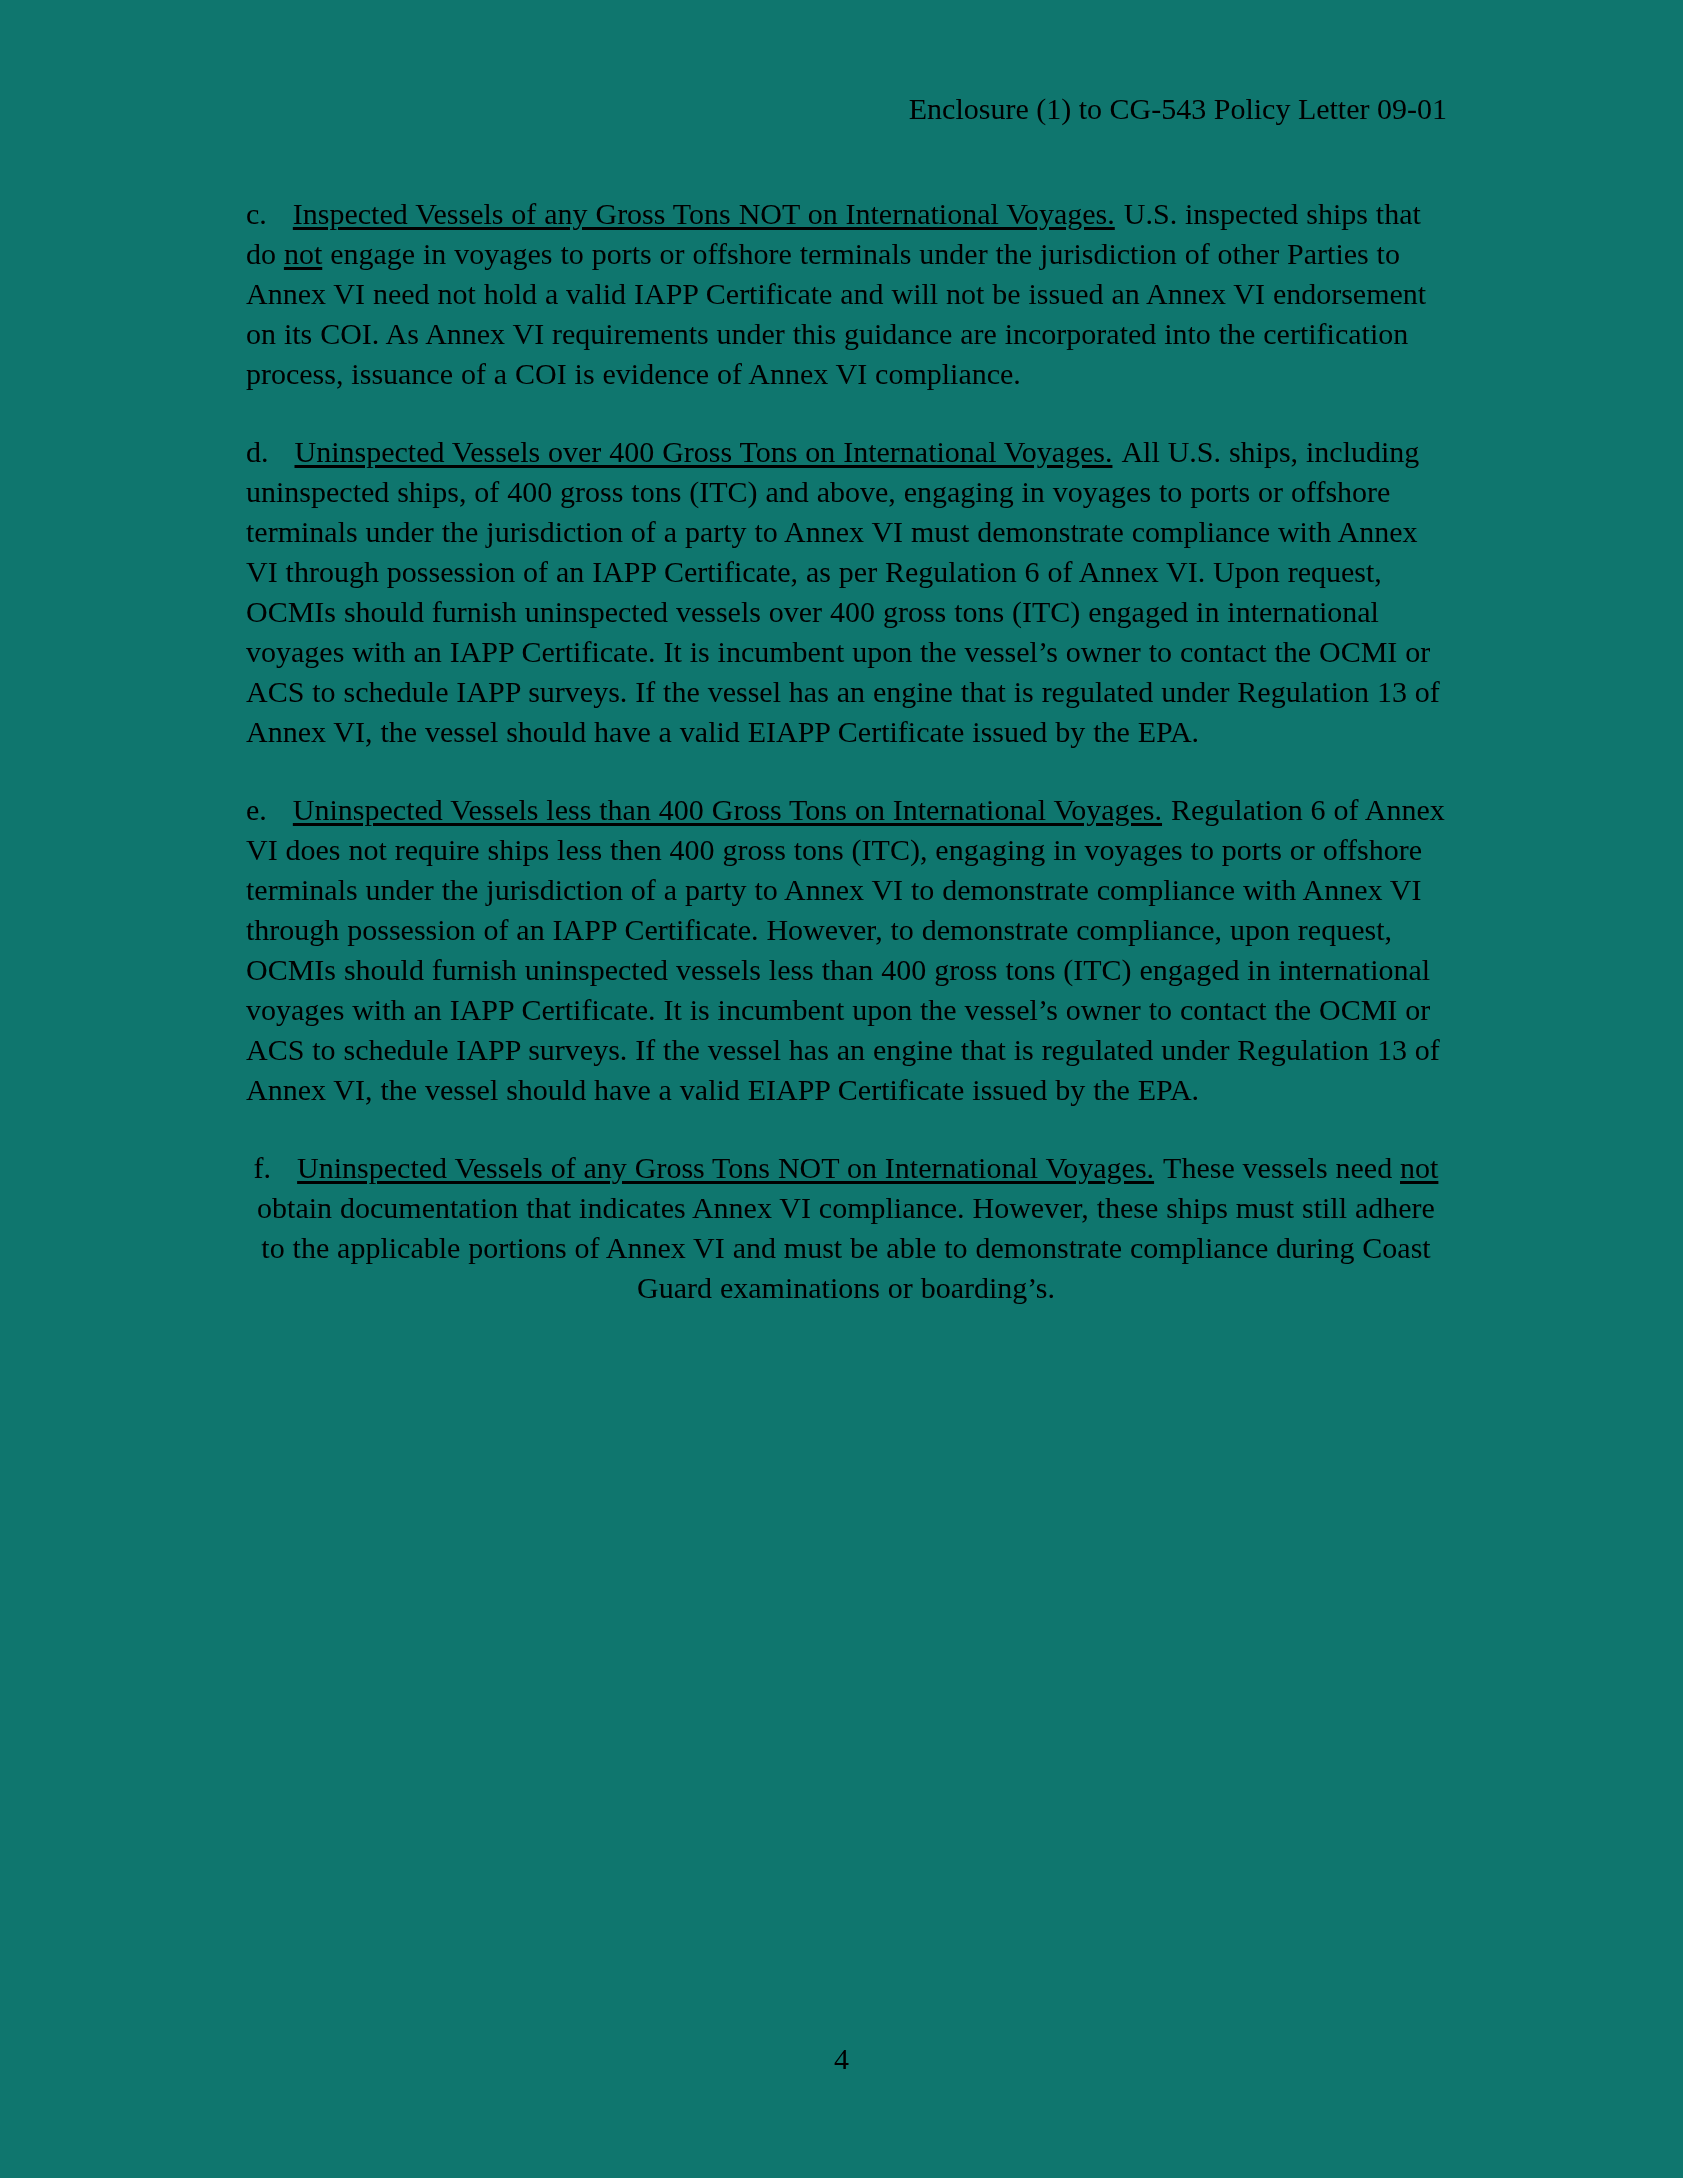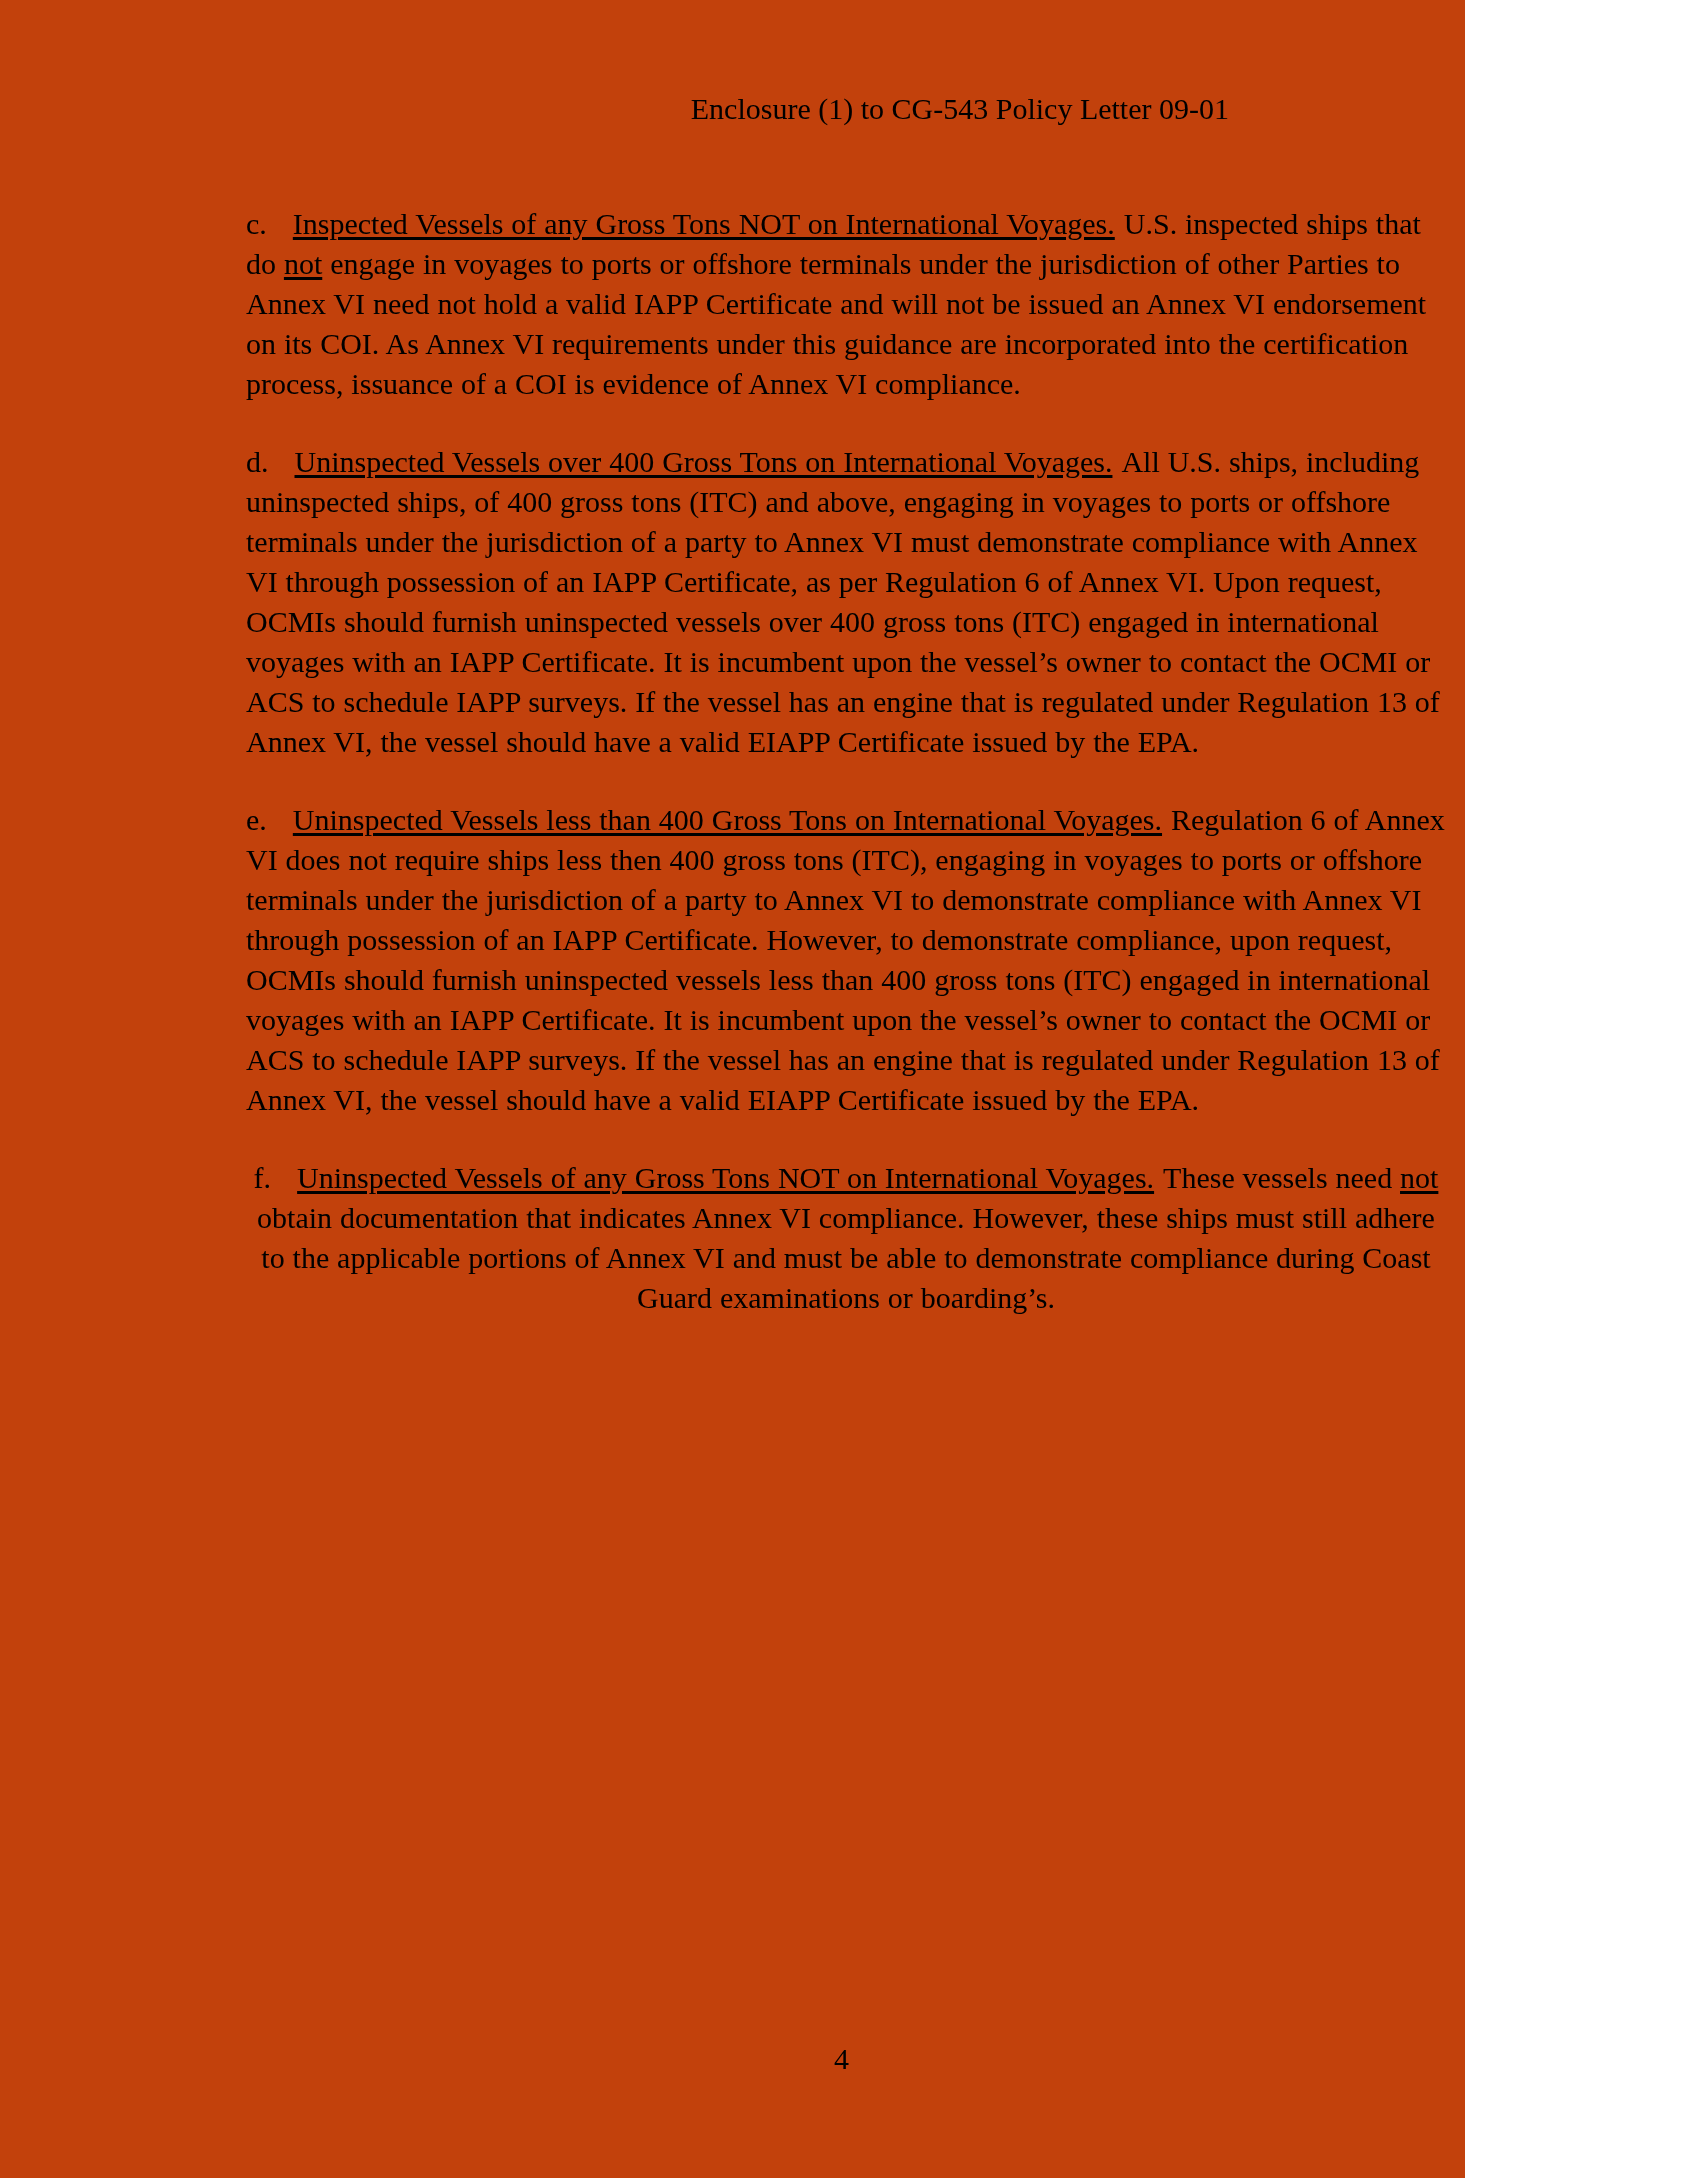--- a/index.html
+++ b/index.html
@@ -6,40 +6,40 @@
     margin: 0;
     padding: 0;
     background: #ffffff;
   }
   body {
     font-family: "Liberation Serif", "DejaVu Serif", serif;
     color: #000000;
   }
   .page {
     position: relative;
-    width: 1465px;
+    width: 1683px;
     height: 2178px;
-    background: #c2410c;
+    background: #0f766e;
     box-sizing: border-box;
     overflow: hidden;
   }
   .header {
     position: absolute;
     top: 91px;
     right: 0;
     left: 0;
     text-align: right;
     padding-right: 236px;
     font-size: 30px;
     line-height: 1.2;
     white-space: nowrap;
   }
   .body-col {
     position: absolute;
-    top: 204px;
+    top: 194px;
     left: 246px;
     width: 1200px;
   }
   .para {
     font-size: 30px;
     line-height: 40px;
     text-align: left;
     margin: 0 0 38px 0;
     text-indent: 0;
     word-spacing: 0.4px;

